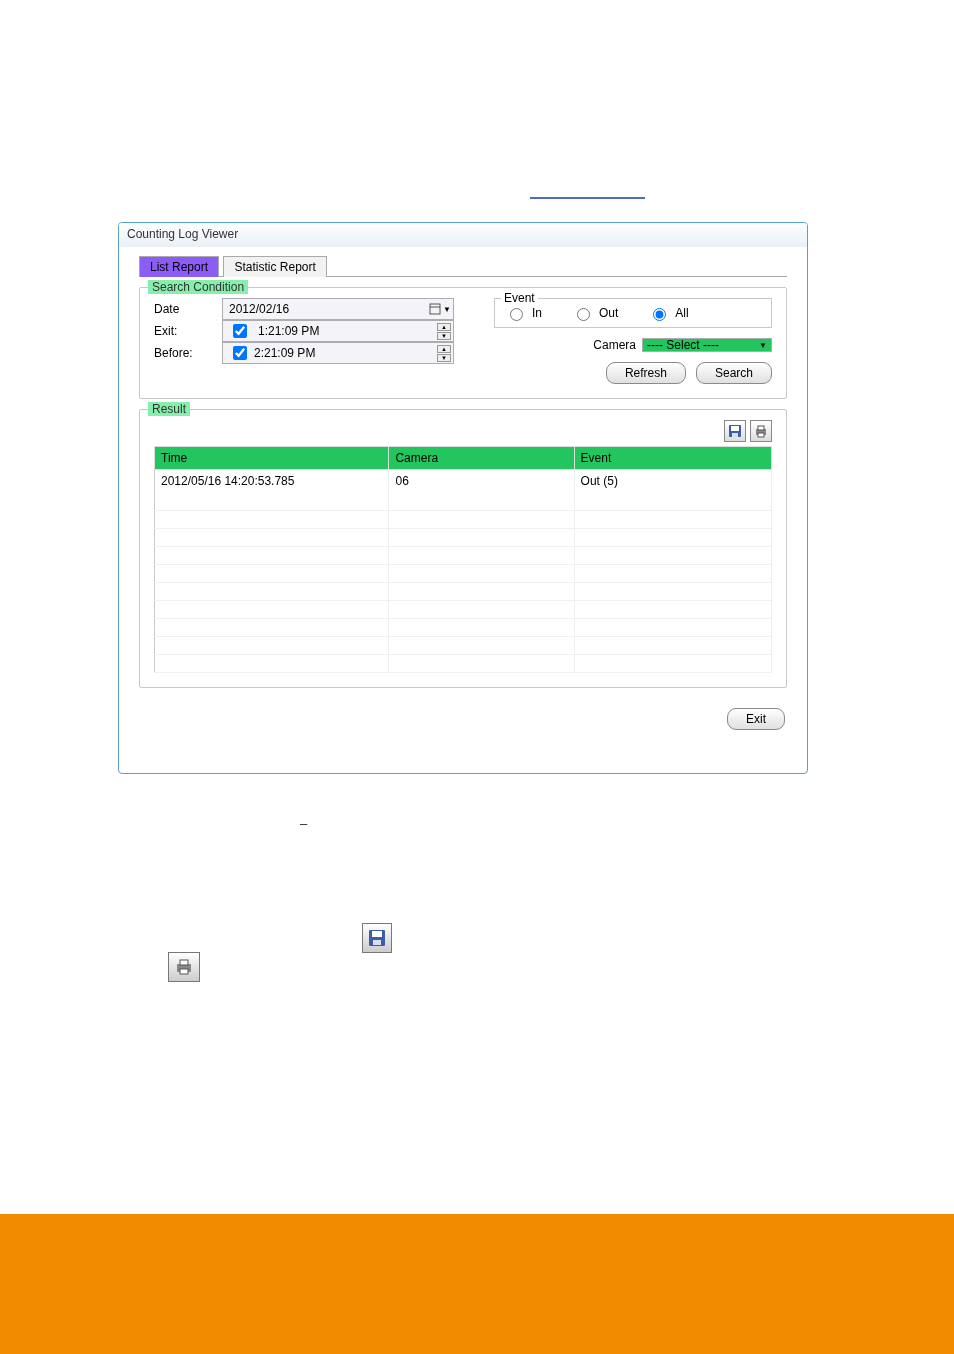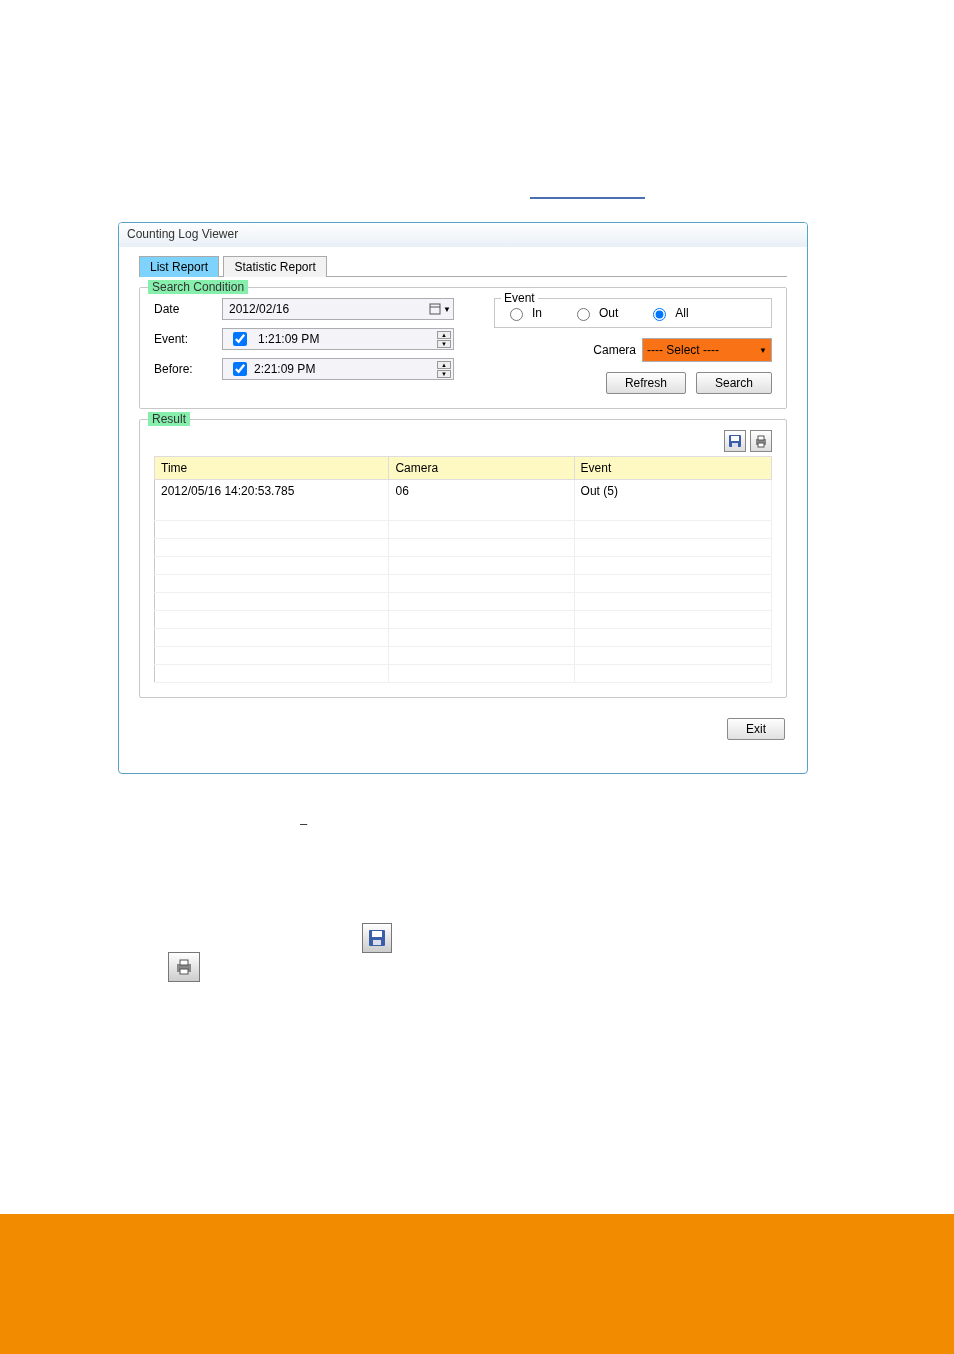--- a/index.html
+++ b/index.html
@@ -2,47 +2,47 @@
 <html><head>
 <meta charset="utf-8">
 <style>
   * { box-sizing: border-box; font-family: 'Segoe UI', Tahoma, sans-serif; }
   body { margin: 0; background: #fff; width: 954px; height: 1354px; position: relative; }
   .link-line { position: absolute; left: 530px; top: 197px; width: 115px; height: 2px; background: #4a6fb5; }
   .window { position: absolute; left: 118px; top: 222px; width: 690px; height: 552px; border: 1px solid #5aa1c7; border-radius: 4px; background: #fff; overflow: hidden; }
   .titlebar { height: 24px; background: linear-gradient(#fefefe,#e8f0f6); font-size: 12px; padding: 4px 8px; color: #333; }
   .tabs { padding: 8px 12px 0 20px; }
   .tab { display: inline-block; padding: 3px 10px; font-size: 12px; border: 1px solid #aaa; border-bottom: none; background: #fdfdfd; position: relative; top: 1px; }
-  .tab.active { background: #7dd3fc; z-index: 2; }
+  .tab.active { background: #8b5cf6; z-index: 2; }
   .tab.inactive { background: #f2f2f2; }
   .tabbody { border-top: 1px solid #aaa; margin: 0 20px; padding-top: 10px; }
   .fieldset { border: 1px solid #c8c8c8; border-radius: 2px; margin-bottom: 10px; padding: 10px 14px 14px 14px; position: relative; }
   .fieldset-legend { position: absolute; top: -8px; left: 8px; background: #86efac; padding: 0 4px; font-size: 12px; color: #333; }
   .search-grid { display: flex; gap: 40px; }
   .left-col { flex: 0 0 300px; }
-  .row { display: flex; align-items: center; margin-bottom: 8px; gap: 8px; }
+  .row { display: flex; align-items: center; margin-bottom: 0; gap: 8px; }
   .row-label { width: 60px; font-size: 12px; }
   .input-box { flex: 1; height: 22px; border: 1px solid #abadb3; background: #f4f4f8; display: flex; align-items: center; justify-content: space-between; padding: 0 2px 0 6px; font-size: 12px; }
   .date-dropdown-icon { display:inline-flex; align-items:center; gap:2px; }
   .check { width: 14px; height: 14px; }
   .spin { display: flex; flex-direction: column; gap: 1px; }
   .spin-btn { width: 14px; height: 8px; font-size: 6px; line-height: 6px; text-align: center; border: 1px solid #999; background: #eee; }
   .right-col { flex: 1; }
   .event-fieldset { border: 1px solid #c8c8c8; padding: 6px 10px; position: relative; margin-bottom: 10px; display: flex; gap: 30px; align-items: center; }
   .event-legend { position: absolute; top: -8px; left: 6px; background: #fff; padding: 0 3px; font-size: 12px; }
   .radio-wrap { display: flex; align-items: center; gap: 6px; font-size: 12px; }
   .cam-row { display: flex; align-items: center; gap: 6px; margin-bottom: 10px; justify-content: flex-end; }
   .cam-label { font-size: 12px; }
-  .dropdown { border: 1px solid #abadb3; height: 24px; font-size: 12px; width: 130px; padding: 0 4px; display: flex; align-items: center; justify-content: space-between; background:#f97316; }
+  .dropdown { border: 1px solid #abadb3; height: 14px; font-size: 12px; width: 130px; padding: 0 4px; display: flex; align-items: center; justify-content: space-between; background:#22c55e; }
   .btn-row { display: flex; gap: 10px; justify-content: flex-end; }
-  .btn { border: 1px solid #8a8a8a; background: linear-gradient(#fefefe,#e0e0e0); height: 22px; font-size: 12px; padding: 0 18px; border-radius: 2px; cursor: pointer; }
+  .btn { border: 1px solid #8a8a8a; background: linear-gradient(#fefefe,#e0e0e0); height: 22px; font-size: 12px; padding: 0 18px; border-radius: 9px; cursor: pointer; }
   .icon-bar { display: flex; justify-content: flex-end; gap: 4px; margin-bottom: 4px; }
   .icon-btn { width: 22px; height: 22px; border: 1px solid #888; background: linear-gradient(#fff,#ddd); display:flex; align-items:center; justify-content:center; cursor:pointer; }
   .table { border: 1px solid #c8c8c8; width: 100%; border-collapse: collapse; background:#fff;}
-  .table th { text-align: left; font-weight: normal; font-size: 12px; padding: 4px 6px; border: 1px solid #ddd; background: #fef9c3; }
+  .table th { text-align: left; font-weight: normal; font-size: 12px; padding: 4px 6px; border: 1px solid #ddd; background: #22c55e; }
   .table td { font-size: 12px; padding: 4px 6px; border-right: 1px solid #eee; height: 18px; }
   .table tr.empty td { border-bottom: 1px solid #f0f0f0; }
   .exit-row { display:flex; justify-content:flex-end; padding: 10px 22px; }
   .footer-bar { position:absolute; left:0; bottom:0; width:100%; height:140px; background:#f38b00; }
   .inline-text { position:absolute; font-size:13px; color:#222; }
   .save-icon-standalone { position:absolute; left:362px; top:923px; width:30px; height:30px; border:1px solid #777; background:linear-gradient(#fff,#ccc); display:flex; align-items:center; justify-content:center; }
   .print-icon-standalone { position:absolute; left:168px; top:952px; width:32px; height:30px; border:1px solid #777; background:linear-gradient(#fff,#ccc); display:flex; align-items:center; justify-content:center; }
   svg { display:block; }
 </style>
 </head>
@@ -68,21 +68,21 @@
               <span class="date-dropdown-icon">
                 <svg width="12" height="12">
                     <rect x="1" y="1" width="10" height="10" fill="none" stroke="#555"></rect>
                     <line x1="1" y1="4" x2="11" y2="4" stroke="#555"></line>
                   </svg>
                 <span style="font-size:8px;">▼</span>
               </span>
             </div>
           </div>
           <div class="row">
-            <span class="row-label">Event:</span>
+            <span class="row-label">Exit:</span>
             <div class="input-box">
               <span style="display:flex;align-items:center;gap:8px;">
                 <input type="checkbox" class="check" checked="" style="">
                 <span>1:21:09 PM</span>
               </span>
               <span class="spin">
                 <span class="spin-btn">▲</span>
                   <span class="spin-btn">▼</span>
               </span>
             </div>

